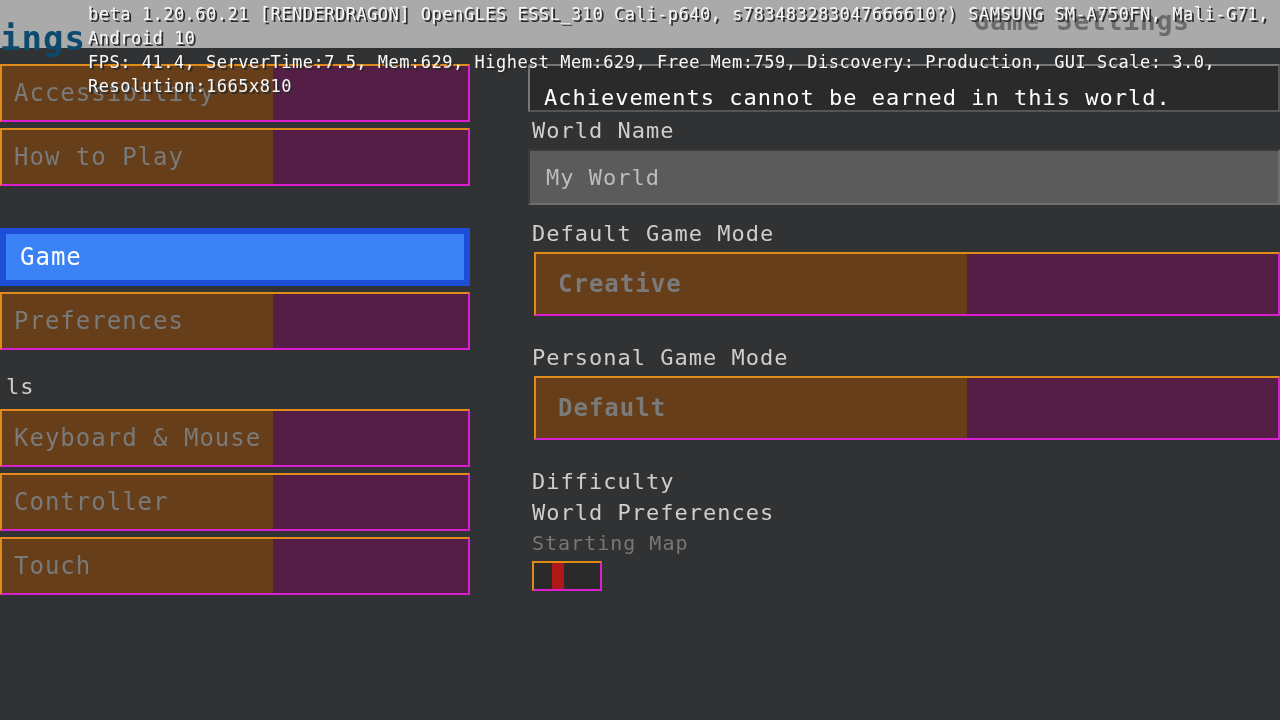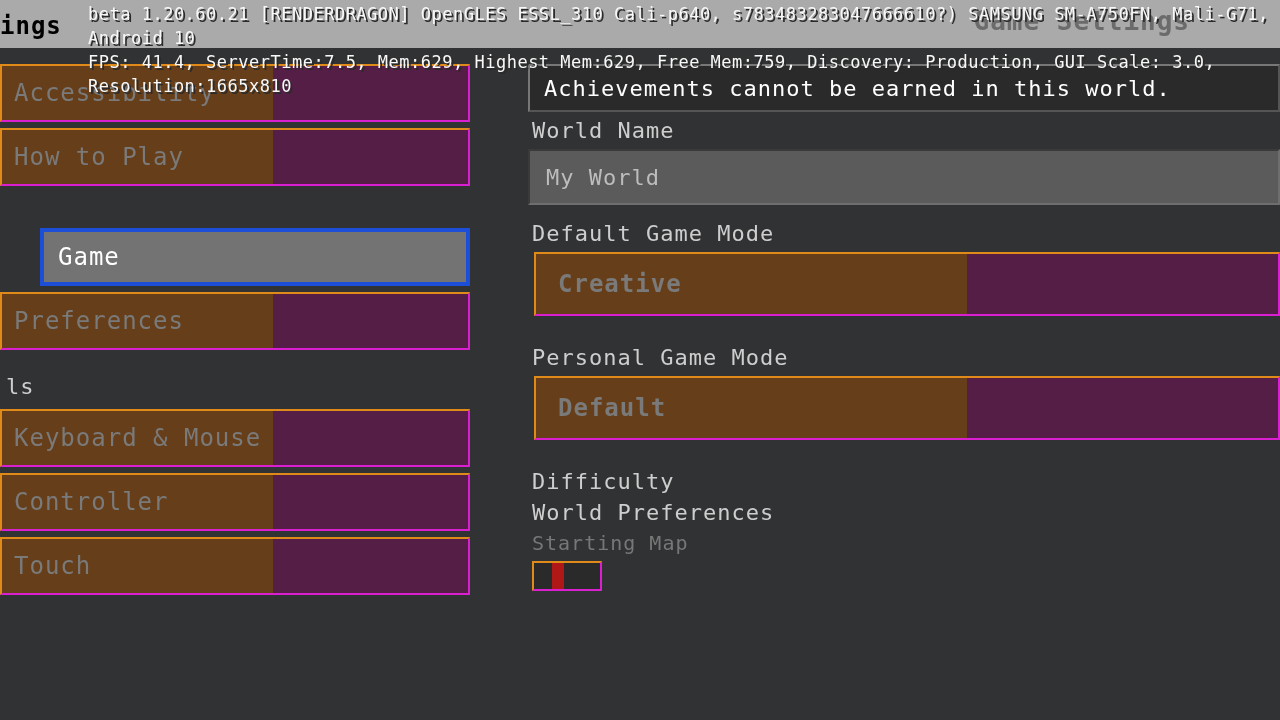--- a/index.html
+++ b/index.html
@@ -26,23 +26,23 @@
   }
   .header-row {
     height: 48px;
     background: #aaa;
     width: 100%;
     position: relative;
   }
   .header-title-left {
     position: absolute;
     left: 0;
-    top: 12px;
-    font-size: 24px;
-    color: #000000;
+    top: 18px;
+    font-size: 34px;
+    color: #0c4a6e;
     font-weight: bold;
   }
   .header-title-right {
     position: absolute;
     right: 90px;
     top: 6px;
     font-size: 26px;
     color: #6b6b6b;
     font-weight: bold;
   }
@@ -96,40 +96,39 @@
     border-top: 2px solid #e08a1a;
     border-right: 2px solid #d91fcf;
     border-bottom: 2px solid #d91fcf;
     border-left: none;
   }
   .side-item span, .dropdown span {
     position: relative; z-index: 2;
   }
 
   .side-item.selected {
-    background: #737373;
-    border: 4px solid #1d4ed8;
+    background: #3b82f6;
+    border: 6px solid #1d4ed8;
     color: #ffffff;
-    margin-left: 40px;
   }
 
   .section-head {
     font-size: 22px;
     color: #cfcece;
     margin: 24px 0 10px 6px;
   }
 
   .banner {
     background: #2a2a2a;
     border: 2px solid #555;
     border-top-color: #777;
     border-left-color: #777;
     height: 48px;
     display: flex;
-    align-items: center;
+    align-items: flex-end;
     padding-left: 14px;
     font-size: 22px;
     color: #ffffff;
   }
   .label {
     font-size: 22px;
     color: #cfcece;
     margin: 6px 0 6px 4px;
   }
   .sublabel {

